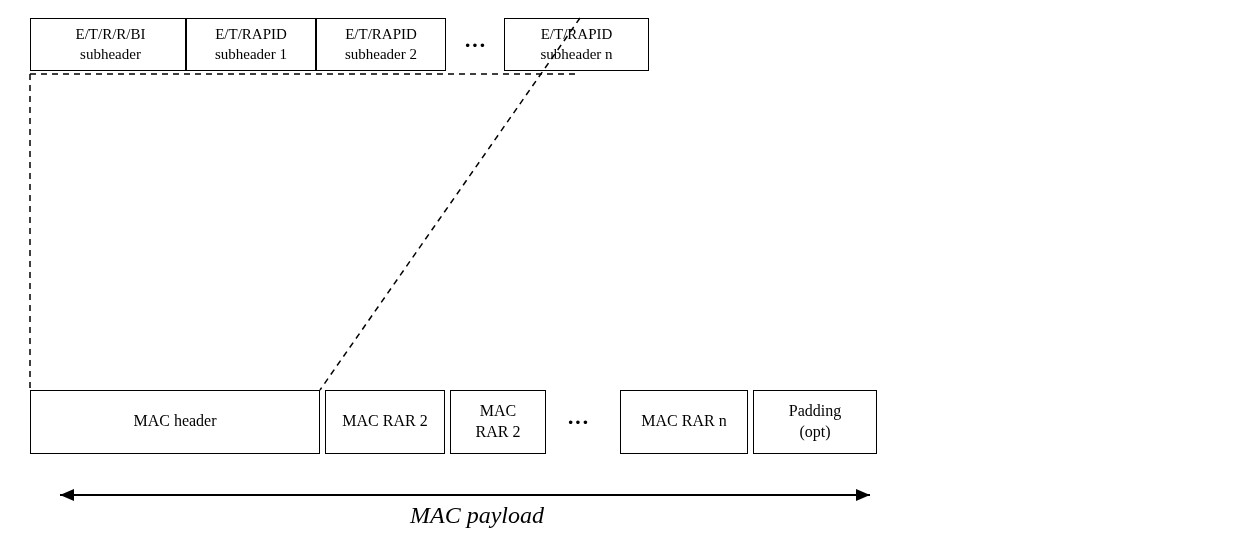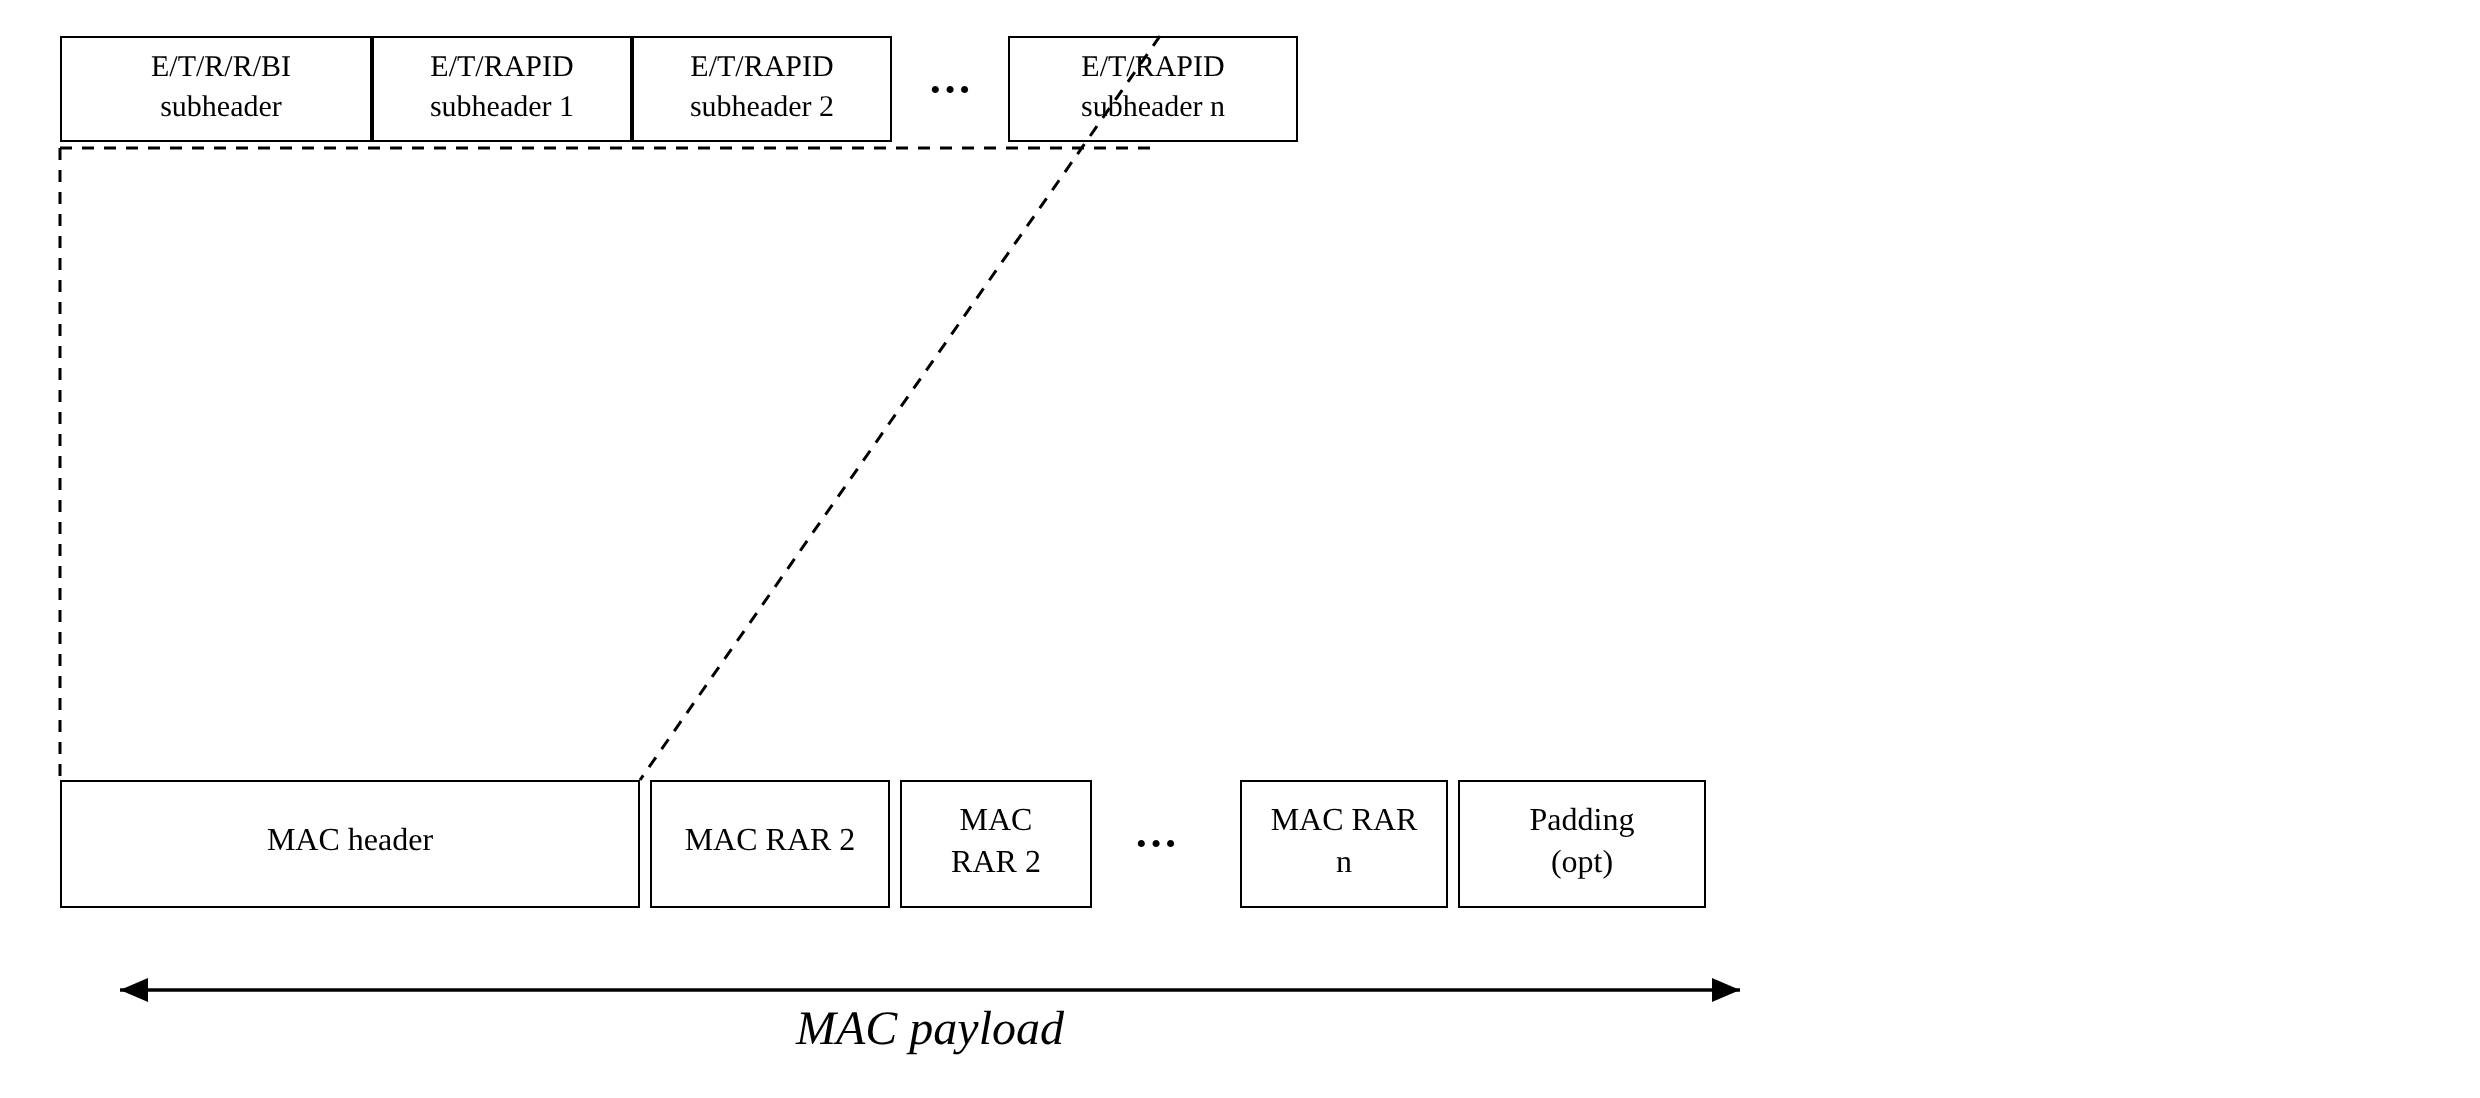--- a/index.html
+++ b/index.html
@@ -70,21 +70,21 @@
       line-height: 1.3;
       display: flex;
       align-items: center;
       justify-content: center;
       min-height: 56px;
     }
 
     .bottom-box.mac-header { width: 290px; }
     .bottom-box.rar1 { width: 120px; }
     .bottom-box.rar2 { width: 96px; }
-    .bottom-box.rarn { width: 104px; margin-left: 10px; border: 1px solid #000; justify-content: flex-end; }
+    .bottom-box.rarn { width: 128px; margin-left: 10px; border: 1px solid #000; }
     .bottom-box.padding { width: 124px; }
 
     .dots-bottom {
       font-size: 22px;
       display: flex;
       align-items: center;
       padding: 0 16px;
       font-weight: bold;
     }
 
@@ -150,17 +150,17 @@
     <div class="dots-bottom">···</div>
     <div class="bottom-box rarn">
       <span>MAC RAR n</span>
     </div>
     <div class="bottom-box padding">
       <span style="white-space:pre-line;">Padding
 (opt)</span>
     </div>
   </div>
 
-  <div style="position:absolute; bottom:20px; left:30px; width:870px; text-align:center; font-size:24px; font-style:italic;">
+  <div style="position:absolute; bottom:20px; left:42px; width:870px; text-align:center; font-size:24px; font-style:italic;">
     <span>MAC payload</span>
   </div>
 
 </div>
 
 </body></html>

